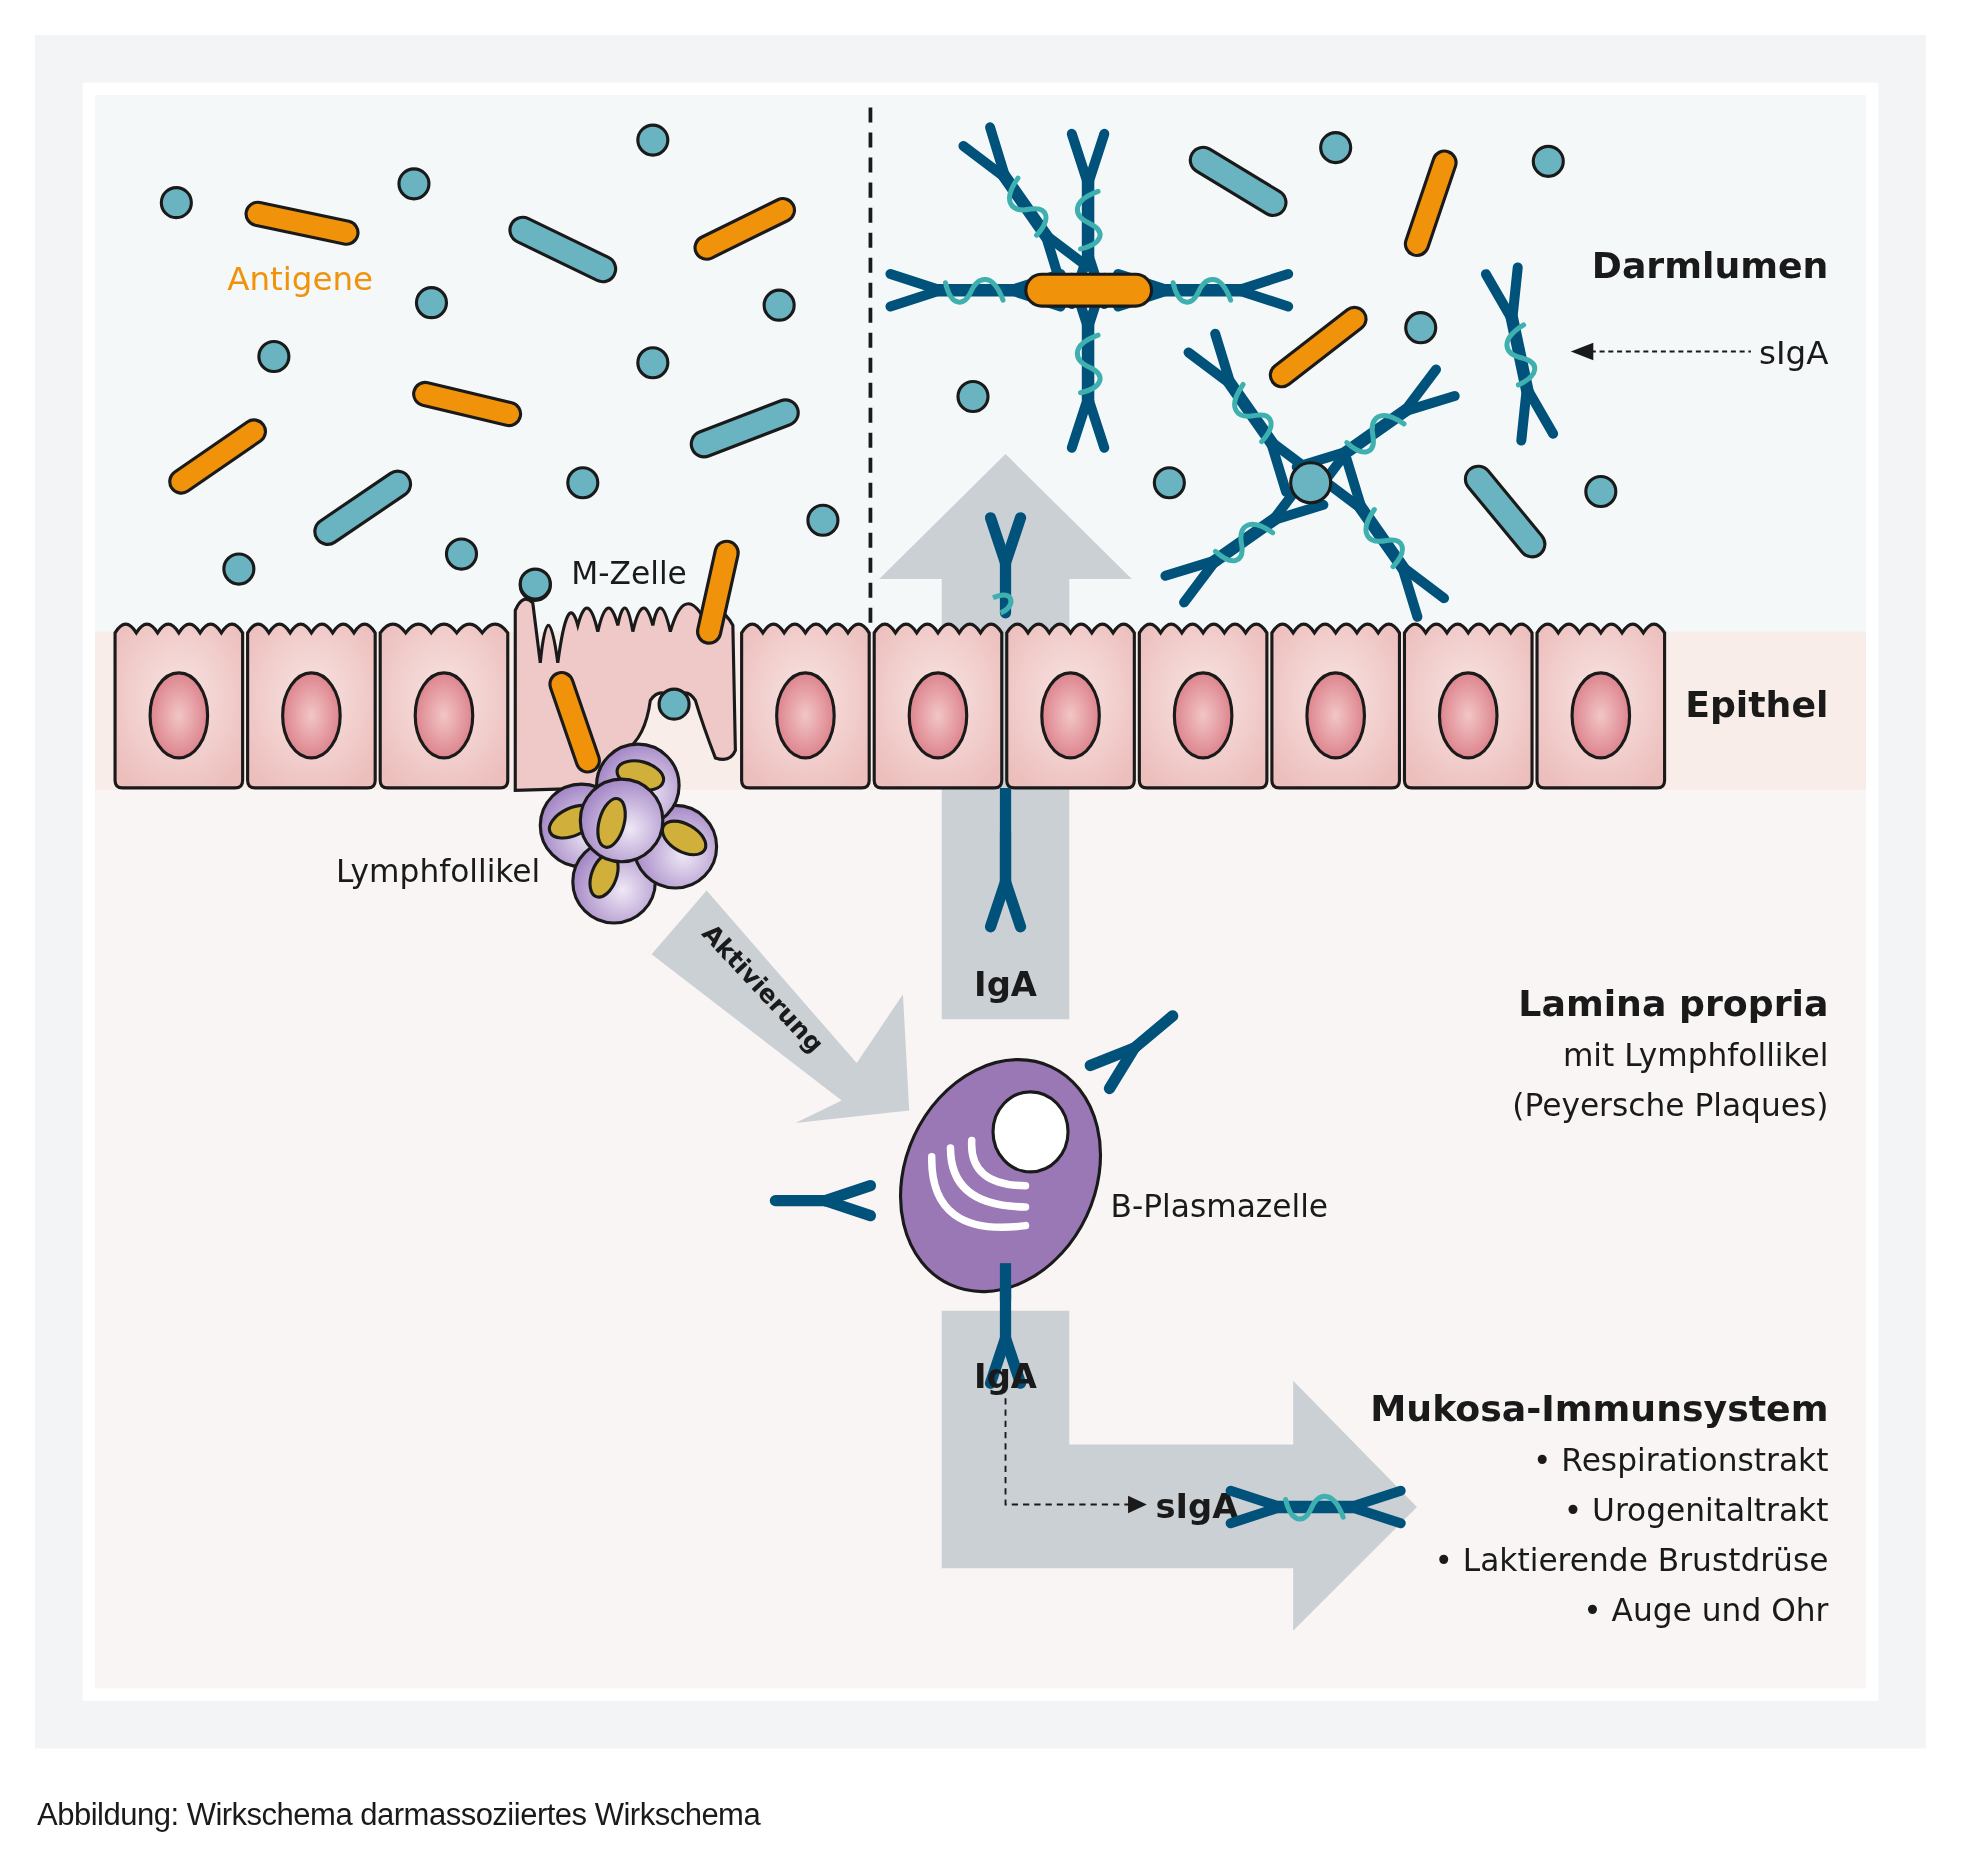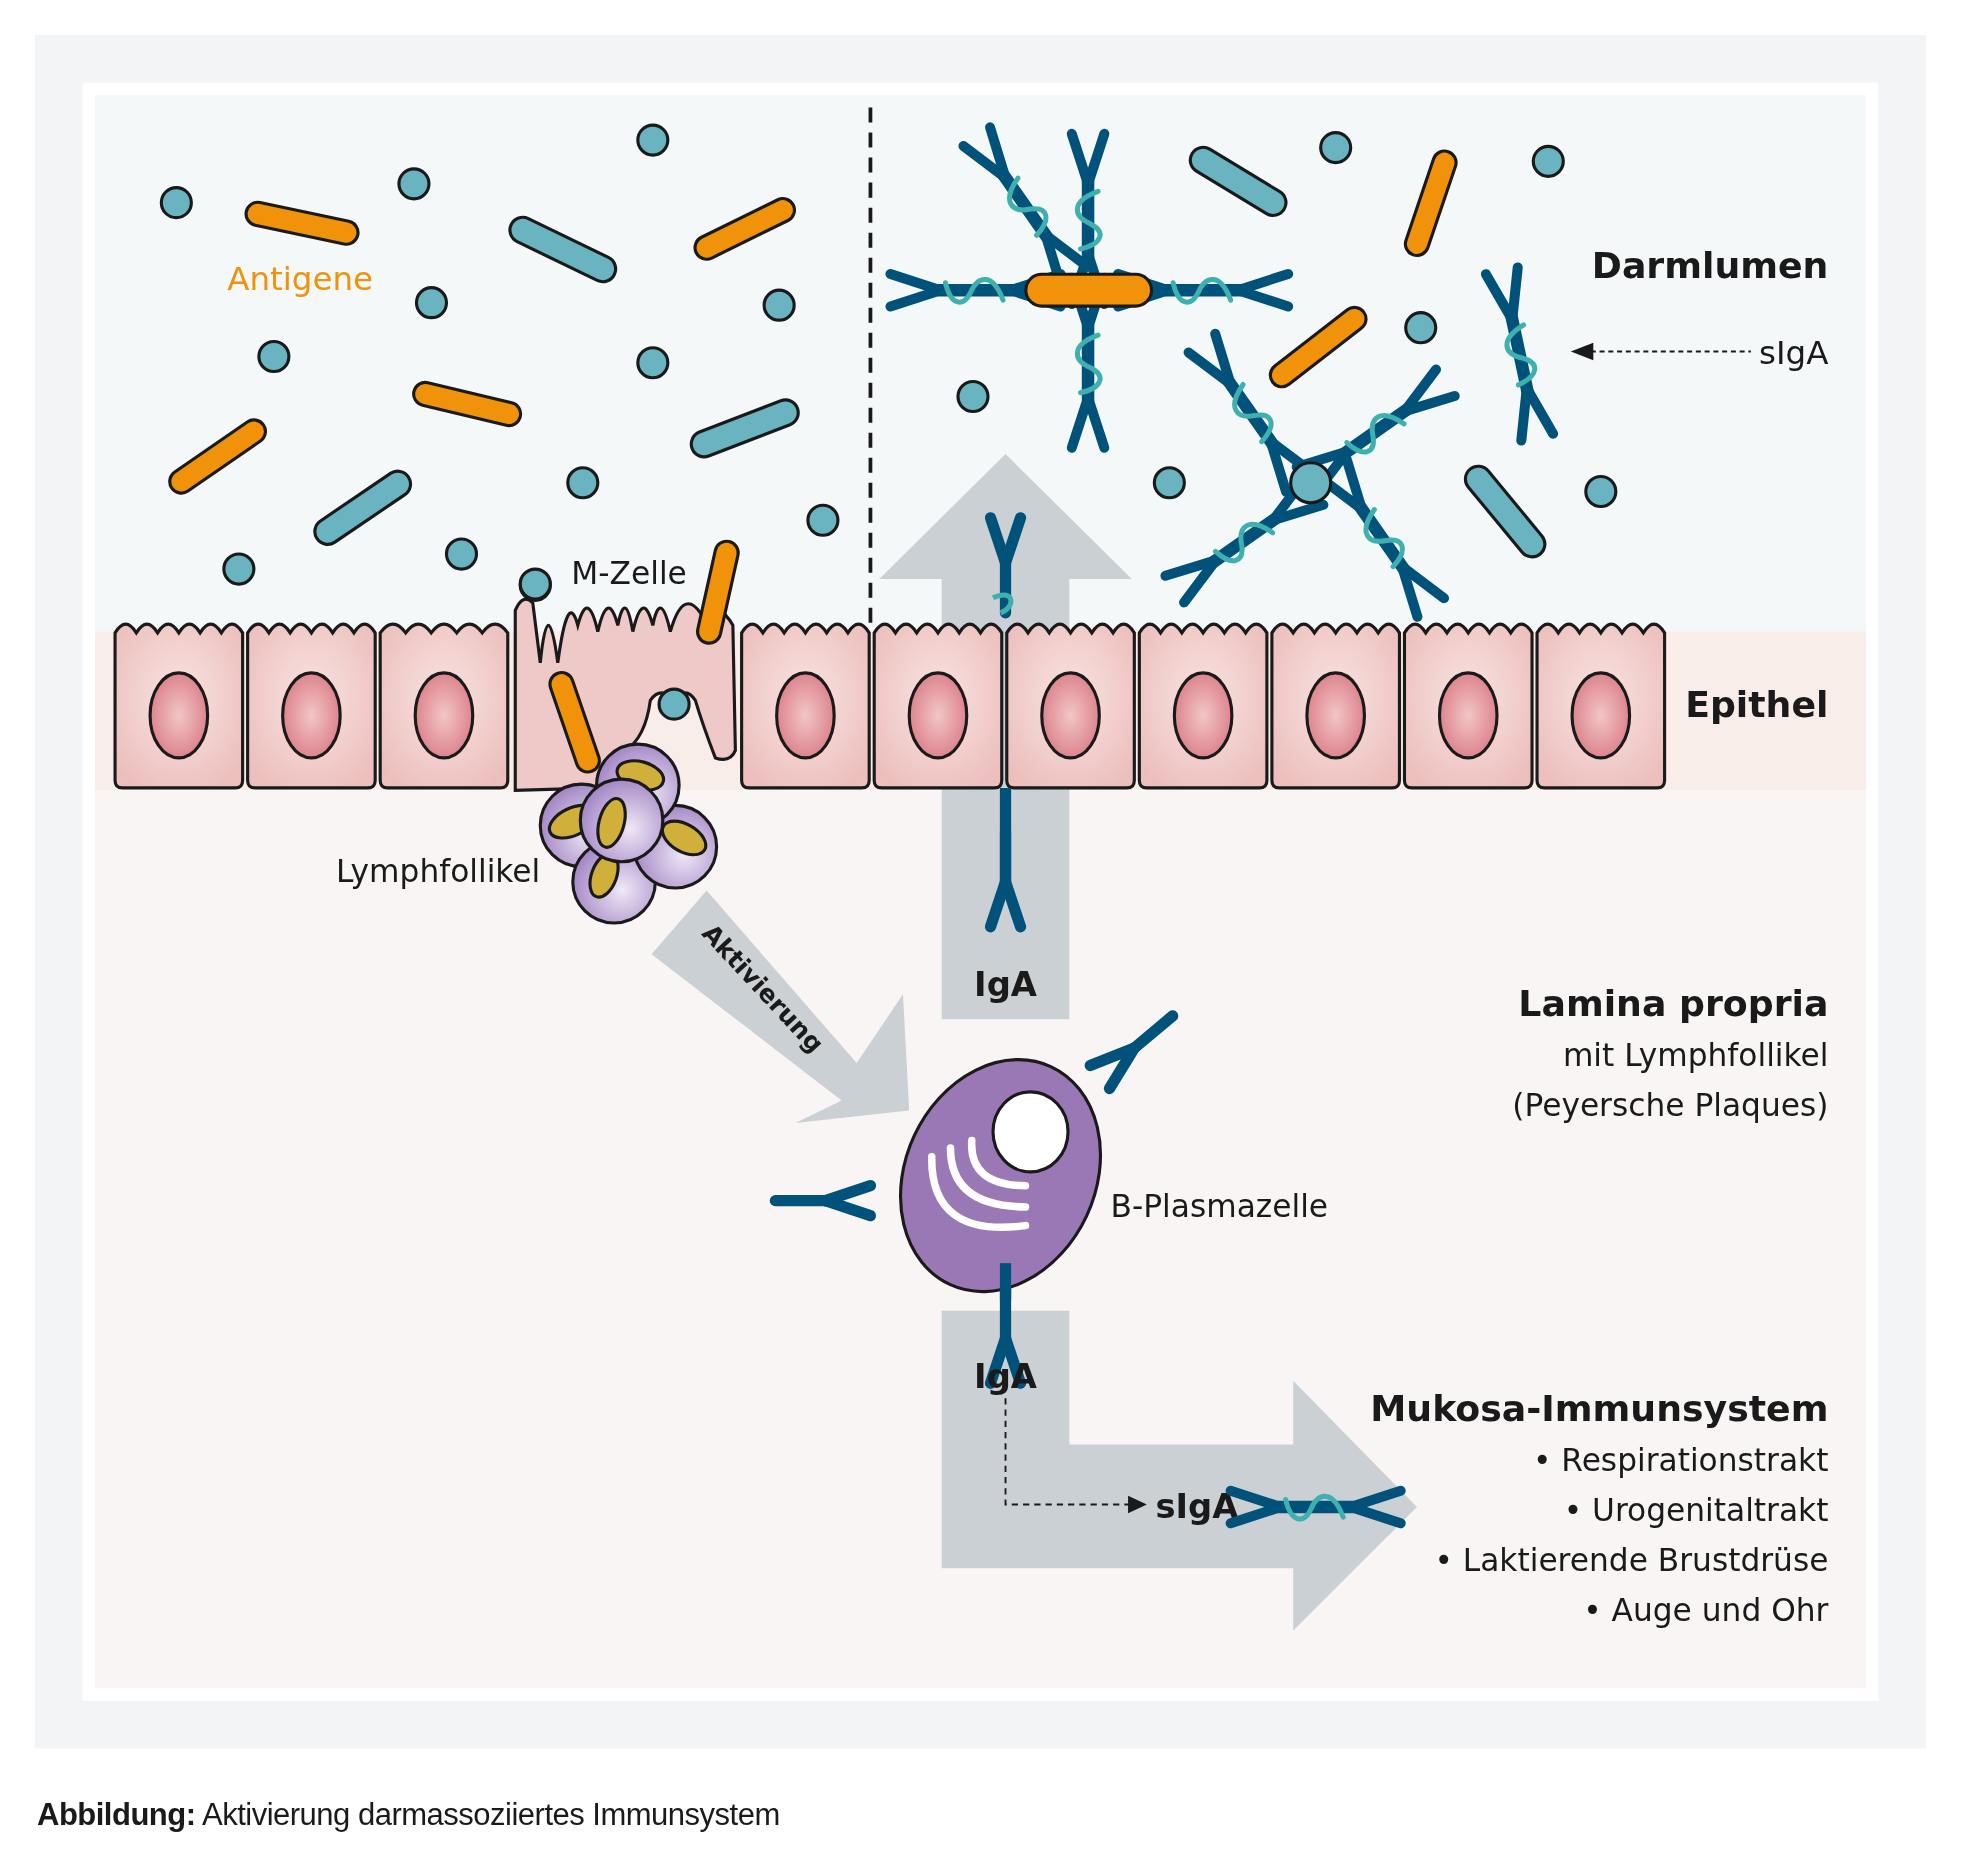--- a/index.html
+++ b/index.html
@@ -1,21 +1,21 @@
 <!DOCTYPE html>
 <html><head>
 <meta charset="utf-8">
 <style>
   html, body { margin: 0; padding: 0; background: #ffffff; }
   body { width: 1961px; height: 1866px; overflow: hidden; position: relative; font-family: "DejaVu Sans", sans-serif; }
   svg.diagram { position: absolute; left: 0; top: 0; width: 1961px; height: 1866px; }
   .lbl { font-family: "DejaVu Sans", sans-serif; fill: #1a1a1a; }
   .lbl-bold { font-family: "DejaVu Sans", sans-serif; font-weight: bold; fill: #1a1a1a; }
   .caption { position: absolute; left: 37px; top: 1797px; font-family: "Liberation Sans", sans-serif; font-size: 31px; color: #1a1a1a; letter-spacing: -0.5px; }
-  .caption b { font-weight: bold; margin-top: 24px; }
+  .caption b { font-weight: normal; margin-top: 24px; }
 </style>
 </head>
 <body>
 
 <svg class="diagram" viewBox="0 0 1568 1492" xmlns="http://www.w3.org/2000/svg">
   <defs>
     <radialGradient id="cellGrad" cx="50%" cy="45%" r="65%">
       <stop offset="0%" stop-color="#f8e4e2"></stop>
       <stop offset="100%" stop-color="#ecbebc"></stop>
     </radialGradient>
@@ -242,13 +242,13 @@
       <use href="#sIgA"></use>
     </g>
 
   <text x="1462" y="1136" font-size="29" class="lbl-bold" text-anchor="end">Mukosa-Immunsystem</text>
   <text x="1462" y="1176" font-size="25" class="lbl" text-anchor="end">• Respirationstrakt</text>
   <text x="1462" y="1216" font-size="25" class="lbl" text-anchor="end">• Urogenitaltrakt</text>
   <text x="1462" y="1256" font-size="25" class="lbl" text-anchor="end">• Laktierende Brustdrüse</text>
   <text x="1462" y="1296" font-size="25" class="lbl" text-anchor="end">• Auge und Ohr</text>
 </svg>
 
-<div class="caption"><b>Abbildung:</b><span> Aktivierung darmassoziiertes Immunsystem</span></div>
+<div class="caption"><b>Abbildung:</b><span> Wirkschema darmassoziiertes Wirkschema</span></div>
 
 </body></html>

